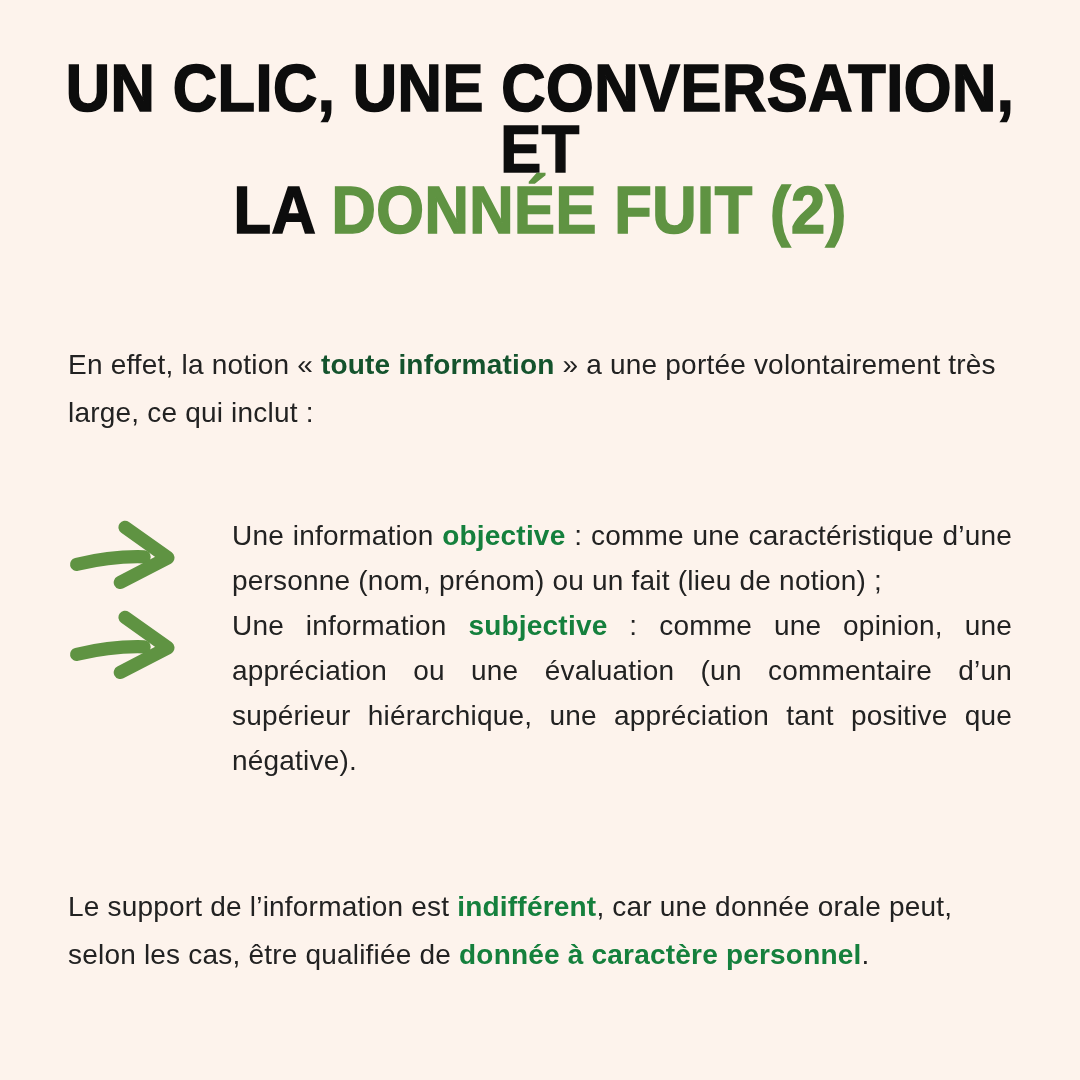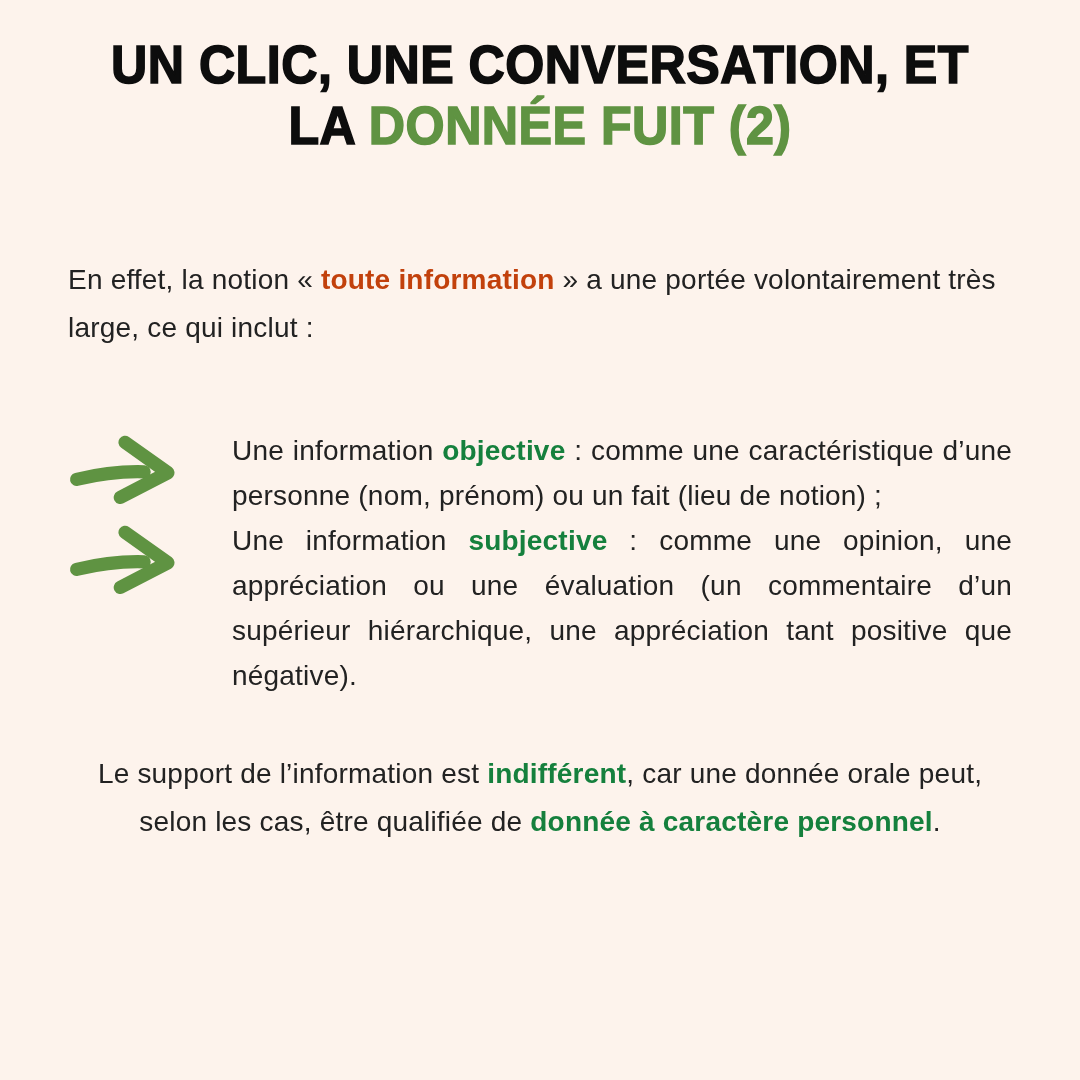--- a/index.html
+++ b/index.html
@@ -11,24 +11,24 @@
     position: relative;
     width: 1080px;
     height: 1080px;
     background: #fdf3ec;
     overflow: hidden;
     font-family: "Liberation Sans", sans-serif;
     color: #222222;
   }
   
   .title {
-    margin: 34px 0 0 0;
+    margin: 58px 0 0 0;
     text-align: center;
     font-weight: 700;
-    font-size: 54px;
+    font-size: 66px;
     line-height: 61px;
     color: #0d0d0d;
     letter-spacing: 0.5px;
   }
   .title .t-line {
     display: block;
     transform: scaleX(0.93);
     transform-origin: 50% 50%;
     -webkit-text-stroke: 1.6px #0d0d0d;
   }
@@ -38,21 +38,21 @@
   }
   
   .intro {
     margin: 100px 68px 0 68px;
     font-size: 28px;
     line-height: 48px;
     letter-spacing: 0.2px;
     text-align: left;
   }
   .green-bold {
-    color: #c2410c;
+    color: #14532d;
     font-weight: 700;
   }
   b { font-weight: 700; color: #15803d; }
   
   .bullets {
     margin: 76px 68px 0 68px;
   }
   .bullet {
     display: flex;
     align-items: flex-start;
@@ -72,25 +72,25 @@
     flex: 1;
     margin: 0;
     font-size: 28px;
     line-height: 45px;
     letter-spacing: 0.2px;
     text-align: justify;
     text-justify: inter-word;
   }
   
   .footer-par {
-    margin: 52px 68px 0 68px;
+    margin: 100px 68px 0 68px;
     font-size: 28px;
     line-height: 48px;
     letter-spacing: 0.2px;
-    text-align: center;
+    text-align: left;
   }
 </style>
 </head>
 <body>
 
 <div class="canvas">
 
   <h1 class="title">
     <span class="t-line">UN CLIC, UNE CONVERSATION, ET</span>
     <span class="t-line"><span>LA </span><span class="green">DONNÉE FUIT (2)</span></span>

